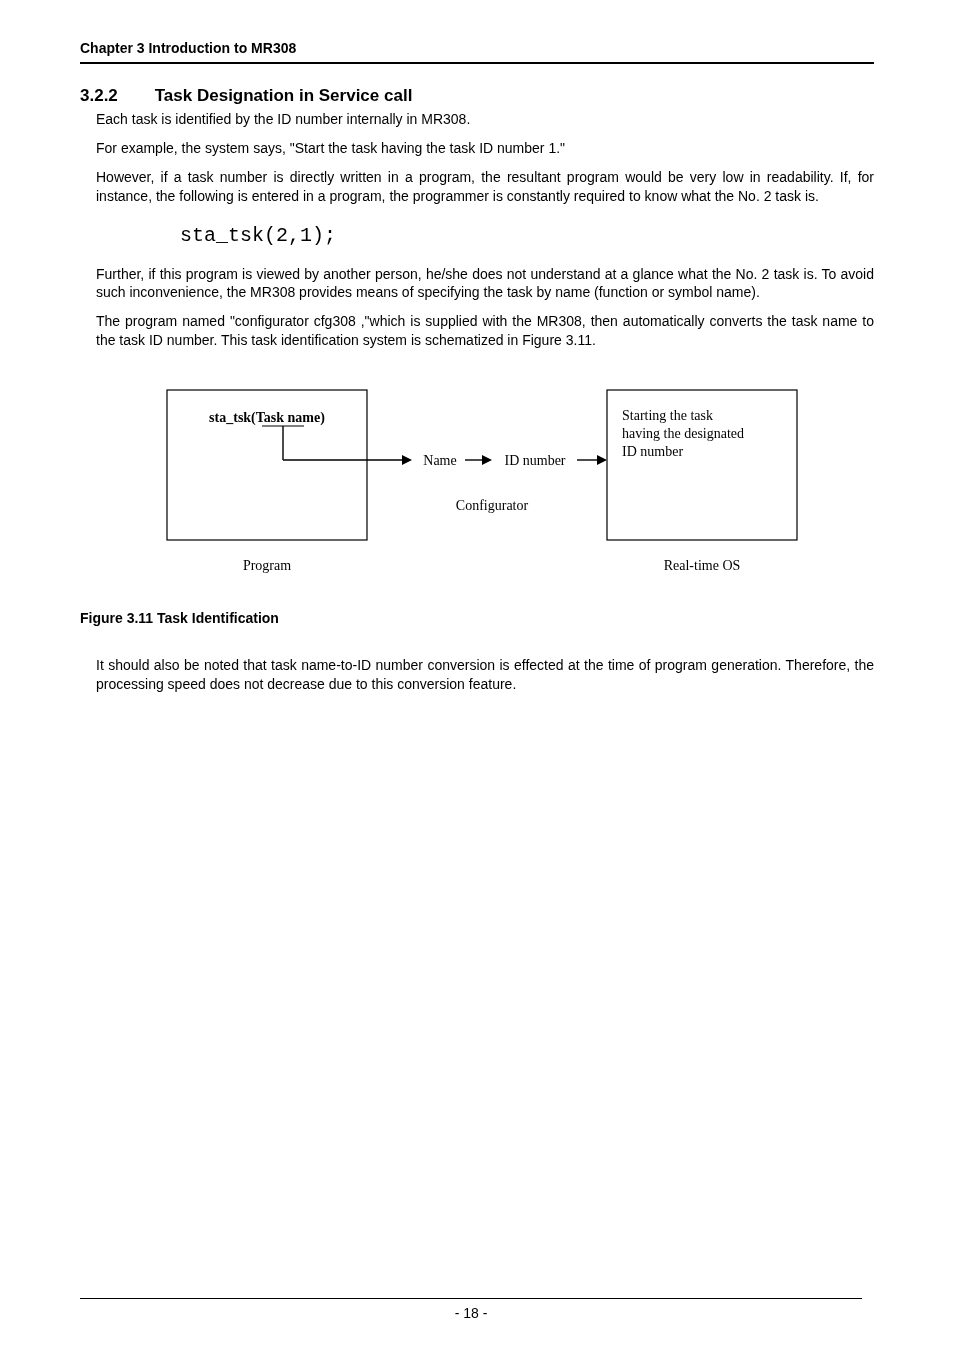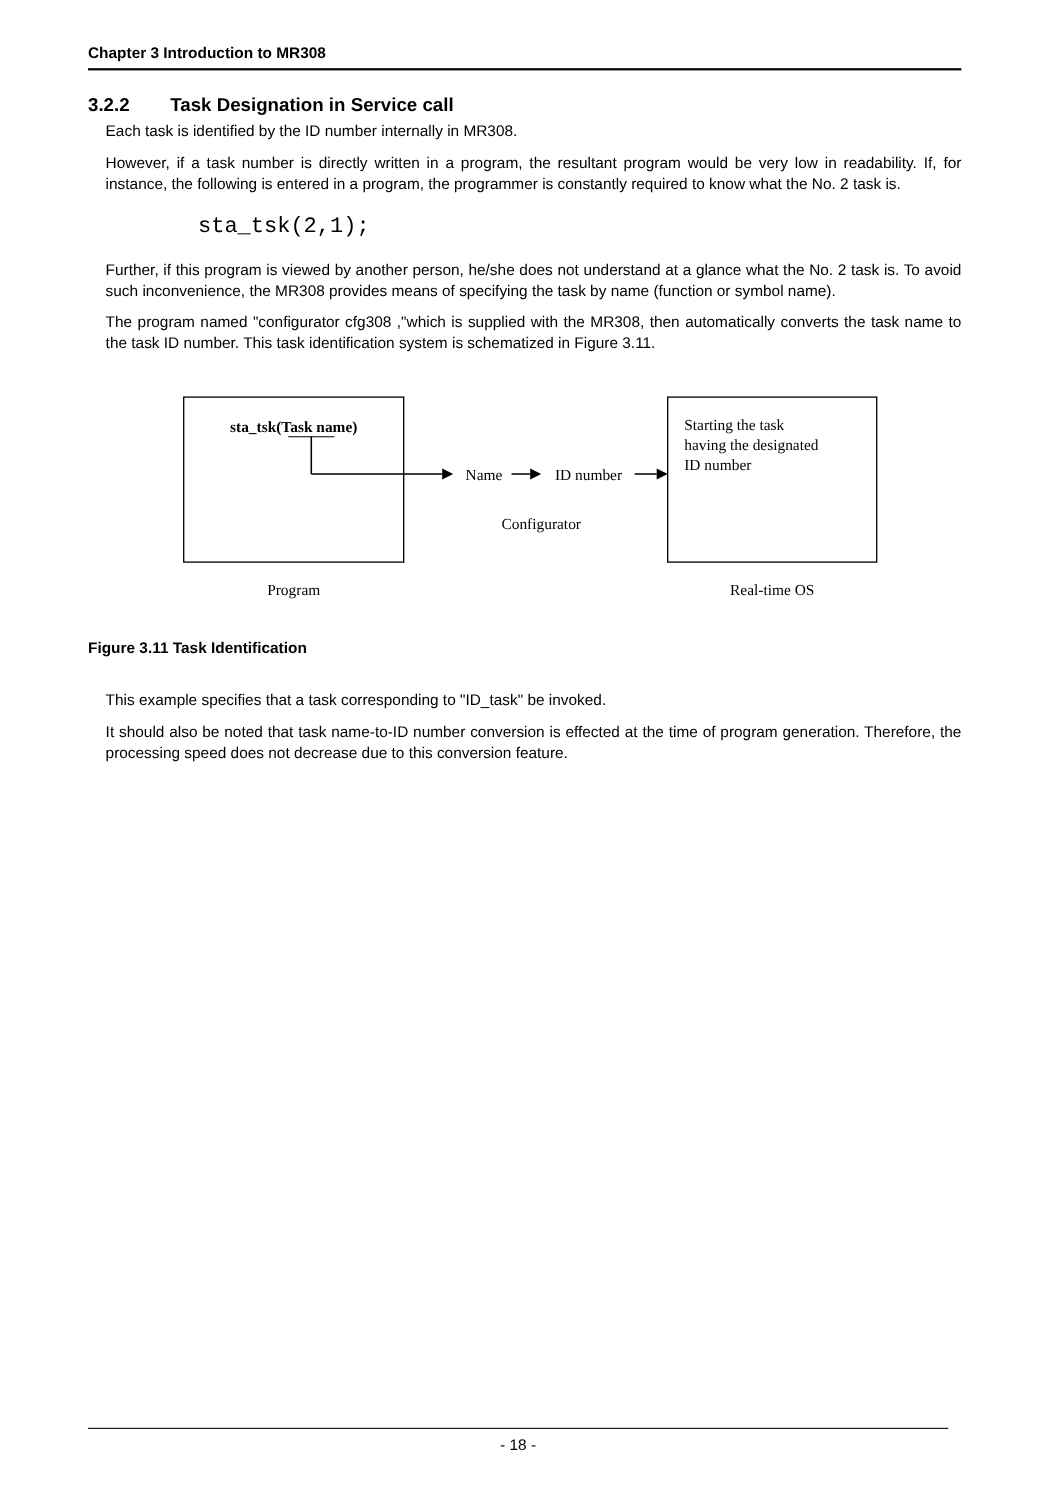--- a/index.html
+++ b/index.html
@@ -76,20 +76,21 @@
 <div class="page">
 
   <div class="chapter-header">Chapter 3 Introduction to MR308</div>
 
   <div class="section-heading">
     <span class="section-number">3.2.2</span>
     <span>Task Designation in Service call</span>
   </div>
 
   <p class="body-p">Each task is identified by the ID number internally in MR308.</p>
+  <p class="body-p">For example, the system says, "Start the task having the task ID number 1."</p>
   <p class="body-p">However, if a task number is directly written in a program, the resultant program would be very low in readability. If, for instance, the following is entered in a program, the programmer is constantly required to know what the No. 2 task is.</p>
 
   <div class="code-line">sta_tsk(2,1);</div>
 
   <p class="body-p">Further, if this program is viewed by another person, he/she does not understand at a glance what the No. 2 task is. To avoid such inconvenience, the MR308 provides means of specifying the task by name (function or symbol name).</p>
   <p class="body-p">The program named "configurator cfg308 ,"which is supplied with the MR308, then automatically converts the task name to the task ID number. This task identification system is schematized in Figure 3.11.</p>
 
   <div class="figure-area">
     <svg class="figure-svg" width="660" height="220" viewBox="0 0 660 220">
 
@@ -120,20 +121,19 @@
       <text x="475" y="76" font-family="Century, Georgia, serif" font-size="14">ID number</text>
 
       <text x="120" y="190" text-anchor="middle" font-family="Century, Georgia, serif" font-size="14">Program</text>
       <text x="555" y="190" text-anchor="middle" font-family="Century, Georgia, serif" font-size="14">Real-time OS</text>
     </svg>
   </div>
 
   <div class="figure-caption">Figure 3.11 Task Identification</div>
 
 
-  <p class="body-p">This example specifies that a task corresponding to "ID_task" be invoked.</p>
   <p class="body-p">It should also be noted that task name-to-ID number conversion is effected at the time of program generation. Therefore, the processing speed does not decrease due to this conversion feature.</p>
 
   <div class="footer">
     <span>- 18 -</span>
   </div>
 
 </div>
 
 </body></html>

